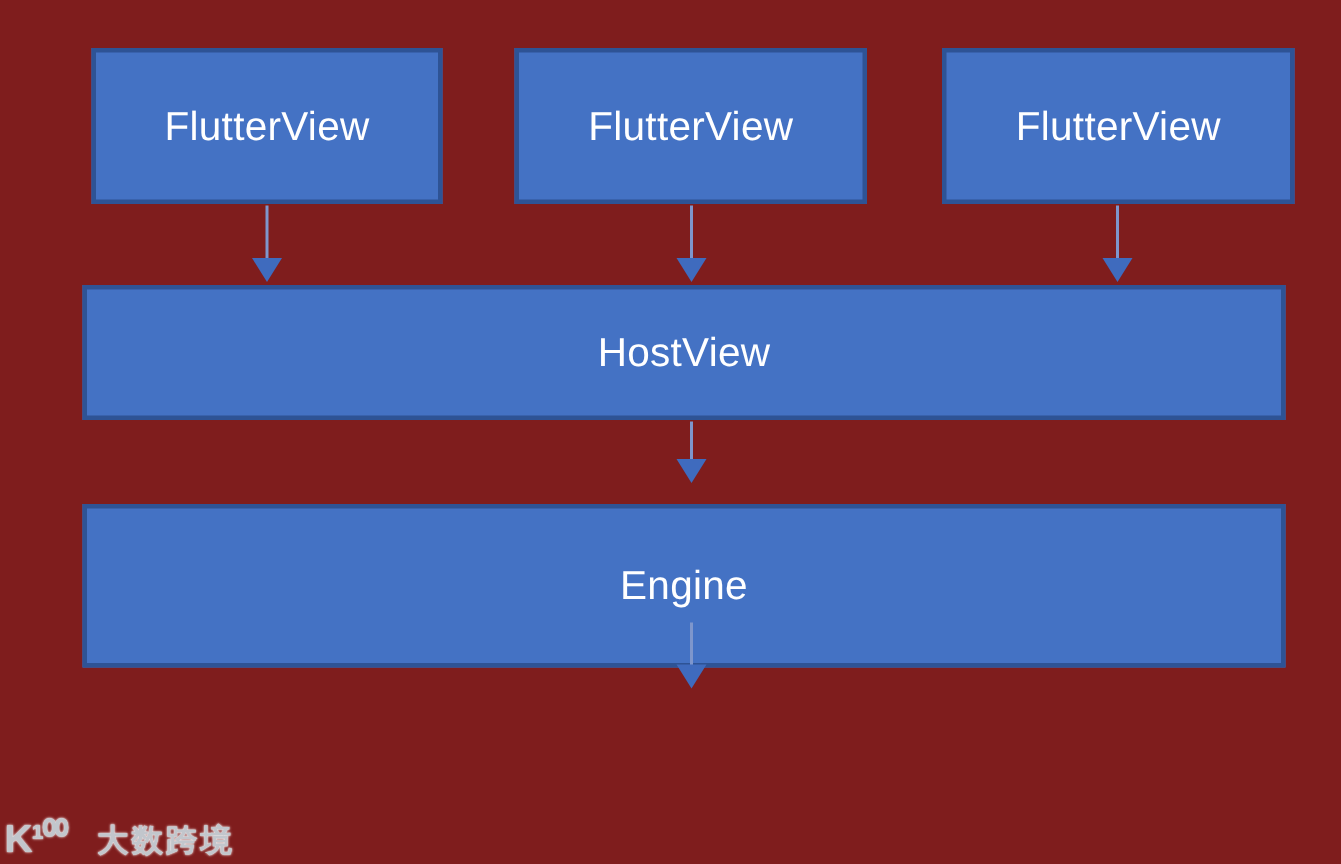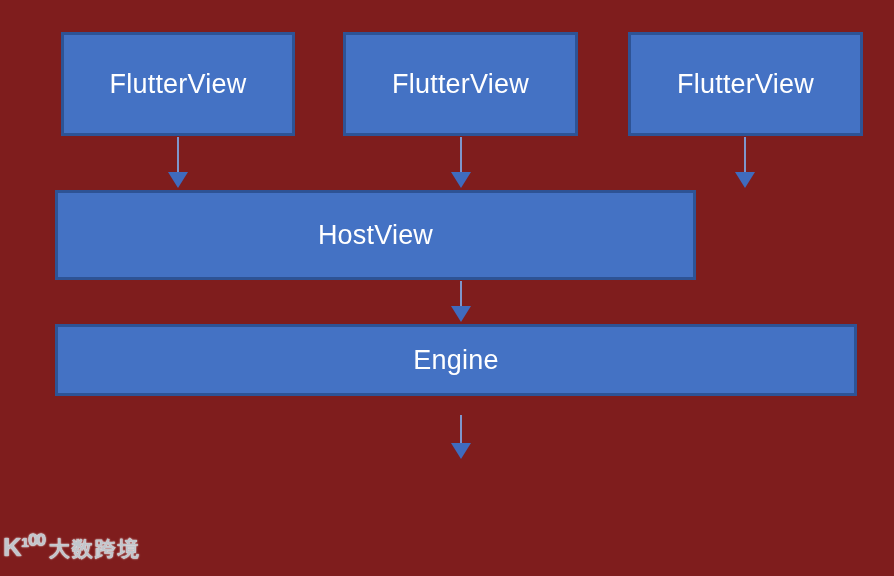--- a/index.html
+++ b/index.html
@@ -38,24 +38,24 @@
     position:absolute;
     left:0;top:0;
     width:894px;height:576px;
     pointer-events:none;
   }
   svg.arrows line{stroke:var(--arrow-line);stroke-width:2;}
   svg.arrows path{fill:var(--arrow-head);}
   .watermark{
     position:absolute;
     left:3px;
-    bottom:16px;
+    bottom:4px;
     display:flex;
     align-items:flex-end;
-    gap:4px;
+    gap:20px;
     color:var(--watermark-color);
     text-shadow:0 0 2px rgba(255,255,255,0.9), 0 0 1px rgba(255,255,255,0.9);
     user-select:none;
   }
   .watermark .logo{
     font-size:26px;
     font-weight:700;
     line-height:1;
     letter-spacing:-1px;
   }
@@ -76,25 +76,25 @@
   </div>
 
   <div class="node" style="left:343px;top:32px;width:235px;height:104px">
     <span class="node-label">FlutterView</span>
   </div>
 
   <div class="node" style="left:628px;top:32px;width:235px;height:104px">
     <span class="node-label">FlutterView</span>
   </div>
 
-  <div class="node" style="left:55px;top:190px;width:641px;height:90px">
+  <div class="node" style="left:55px;top:190px;width:802px;height:90px">
     <span class="node-label">HostView</span>
   </div>
 
-  <div class="node" style="left:55px;top:324px;width:802px;height:72px">
+  <div class="node" style="left:55px;top:336px;width:802px;height:109px">
     <span class="node-label">Engine</span>
   </div>
 
 
   <svg class="arrows" viewBox="0 0 894 576">
     <g>
       <line x1="178" y1="137" x2="178" y2="174"></line>
       <path d="M168 172 L188 172 L178 188 Z"></path>
     </g>
     <g>

